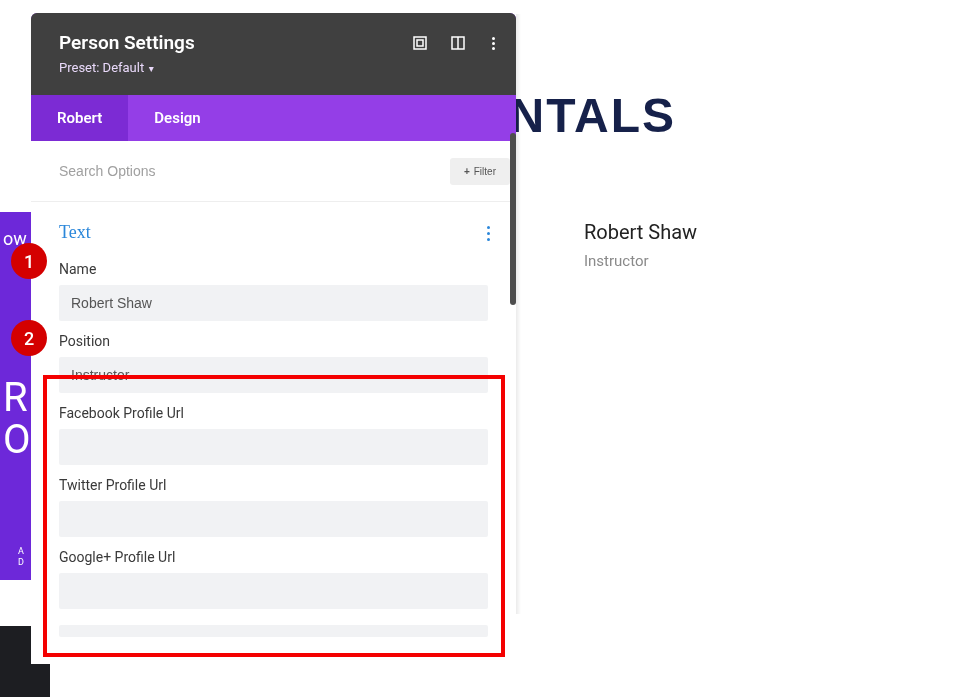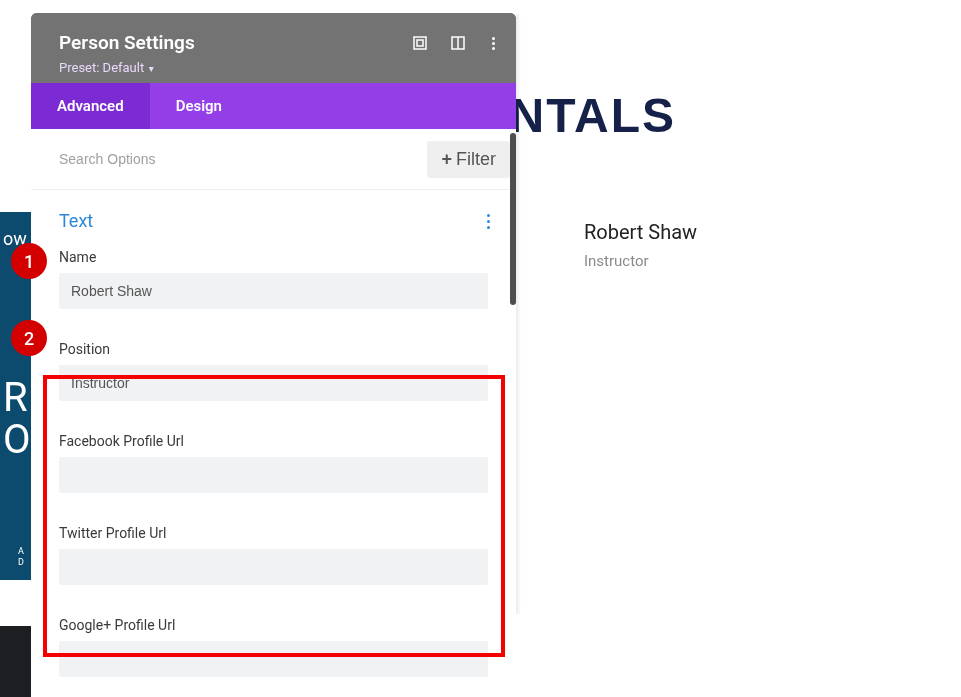--- a/index.html
+++ b/index.html
@@ -3,56 +3,56 @@
 <meta charset="utf-8">
 <style>
   * { box-sizing: border-box; margin: 0; padding: 0; }
   body { font-family: -apple-system, BlinkMacSystemFont, "Segoe UI", Roboto, Arial, sans-serif; width: 961px; height: 697px; position: relative; background: #fff; overflow: hidden; }
   
   .bg-text { position: absolute; right: 285px; top: 88px; font-size: 48px; font-weight: 800; letter-spacing: 2px; color: #16214a; font-family: "Segoe UI", Arial, sans-serif; }
 
   .preview-name { position: absolute; left: 584px; top: 220px; font-size: 20px; color: #222; }
   .preview-position { position: absolute; left: 584px; top: 252px; font-size: 15px; color: #8a8a8a; }
 
-  .left-dark1 { position: absolute; left: 0; top: 212px; width: 50px; height: 368px; background: #0c4a6e; color: #fff; padding-top: 10px; padding-left: 1px; overflow: hidden; }
+  .left-dark1 { position: absolute; left: 0; top: 212px; width: 50px; height: 368px; background: #6d28d9; color: #fff; padding-top: 10px; padding-left: 1px; overflow: hidden; }
   .left-dark1 .ow { font-size: 18px; margin-top: 6px; margin-left: 2px; }
   .left-dark1 .ro { font-size: 40px; font-weight: 400; margin-top: 128px; margin-left: 2px; line-height: 1.05; }
   .left-dark1 .am { font-size: 9px; position: absolute; bottom: 12px; left: 18px; text-align: center; line-height: 1.2; }
 
   .left-dark2 { position: absolute; left: 0; top: 626px; width: 50px; height: 71px; background: #1d1e22; color: #d0d0d0; font-size: 10px; padding: 8px 4px; text-align: center; }
 
   .panel-shadow { position: absolute; left: 516px; top: 14px; width: 5px; height: 600px; background: linear-gradient(to right, rgba(0,0,0,0.08), transparent); }
 
   .panel { position: absolute; left: 31px; top: 13px; width: 485px; background: #8b3fd9; border-radius: 6px 6px 0 0; }
-  .panel-header { background: #737373; padding: 18px 24px 8px 28px; border-radius: 6px 6px 0 0; position: relative; }
+  .panel-header { background: #404040; padding: 18px 24px 20px 28px; border-radius: 6px 6px 0 0; position: relative; }
   .panel-title { color: #fff; font-size: 19px; font-weight: 600; }
   .panel-preset { color: #e9d9fa; font-size: 13px; margin-top: 6px; cursor: pointer; }
   .panel-preset .caret { font-size: 10px; margin-left: 2px; }
   .header-icons { position: absolute; right: 18px; top: 22px; display: flex; gap: 22px; align-items: center; }
   .hicon { width: 16px; height: 16px; display: inline-block; cursor: pointer; }
   .hicon svg { display: block; }
   .kebab { display: flex; flex-direction: column; gap: 2px; cursor: pointer; width: 10px; align-items: center; }
   .kebab span { width: 3px; height: 3px; background: #fff; border-radius: 50%; }
 
   .tabs { background: #943ee7; display: flex; }
   .tab { padding: 14px 26px; color: #fff; font-size: 15px; font-weight: 600; cursor: pointer; }
   .tab.active { background: #7c2bd4; }
 
   .search-row { background: #fff; display: flex; align-items: center; padding: 0 6px 0 28px; border-bottom: 1px solid #eee; }
   .search-input { flex: 1; border: none; padding: 22px 0; font-size: 14px; color: #777; outline: none; }
   .search-input::placeholder { color: #a0a0a0; }
-  .filter-btn { background: #efefef; border: none; padding: 8px 14px; font-size: 18px; color: #555; cursor: pointer; border-radius: 3px; margin: 6px 0; }
+  .filter-btn { background: #efefef; border: none; padding: 8px 14px; font-size: 10px; color: #555; cursor: pointer; border-radius: 3px; margin: 6px 0; }
   .filter-btn .plus { margin-right: 4px; font-weight: 600; }
 
   .content-body { background: #fff; padding: 20px 28px 20px 28px; }
-  .section-title { color: #2b87da; font-size: 18px; font-weight: 400; margin-bottom: 18px; position: relative; }
+  .section-title { color: #2b87da; font-size: 18px; font-weight: 400; margin-bottom: 18px; position: relative; font-family: Liberation Serif, serif; }
   .section-kebab { position: absolute; right: -2px; top: 4px; display: flex; flex-direction: column; gap: 3px; cursor: pointer; }
   .section-kebab span { width: 3px; height: 3px; background: #2b87da; border-radius: 50%; }
 
-  .field { margin-bottom: 32px; }
+  .field { margin-bottom: 12px; }
   .field-label { font-size: 14px; color: #3a3a3a; margin-bottom: 8px; display: block; }
   .field-input { width: 100%; border: none; background: #f1f2f4; padding: 10px 12px; font-size: 14px; color: #555; border-radius: 2px; outline: none; }
 
   .highlight-box { position: absolute; left: 43px; top: 375px; width: 462px; height: 282px; border: 4px solid #f40000; pointer-events: none; }
 
   .circle-badge { position: absolute; width: 36px; height: 36px; background: #d40000; border-radius: 50%; color: #fff; display: flex; align-items: center; justify-content: center; font-size: 18px; font-weight: 500; }
   .badge1 { left: 11px; top: 243px; }
   .badge2 { left: 11px; top: 320px; }
 
   .scroll-track { position: absolute; left: 510px; top: 133px; width: 6px; height: 480px; background: transparent; }
@@ -96,21 +96,21 @@
       </span>
       <span class="kebab">
           <span></span>
           <span></span>
           <span></span>
         </span>
     </div>
   </div>
 
   <div class="tabs">
-    <div class="tab active">Advanced</div>
+    <div class="tab active">Robert</div>
     <div class="tab">Design</div>
   </div>
 
   <div class="search-row">
     <input class="search-input" placeholder="Search Options" style="">
     <button class="filter-btn"><span class="plus">+</span><span>Filter</span></button>
   </div>
 
   <div class="content-body">
     <div class="section-title">

